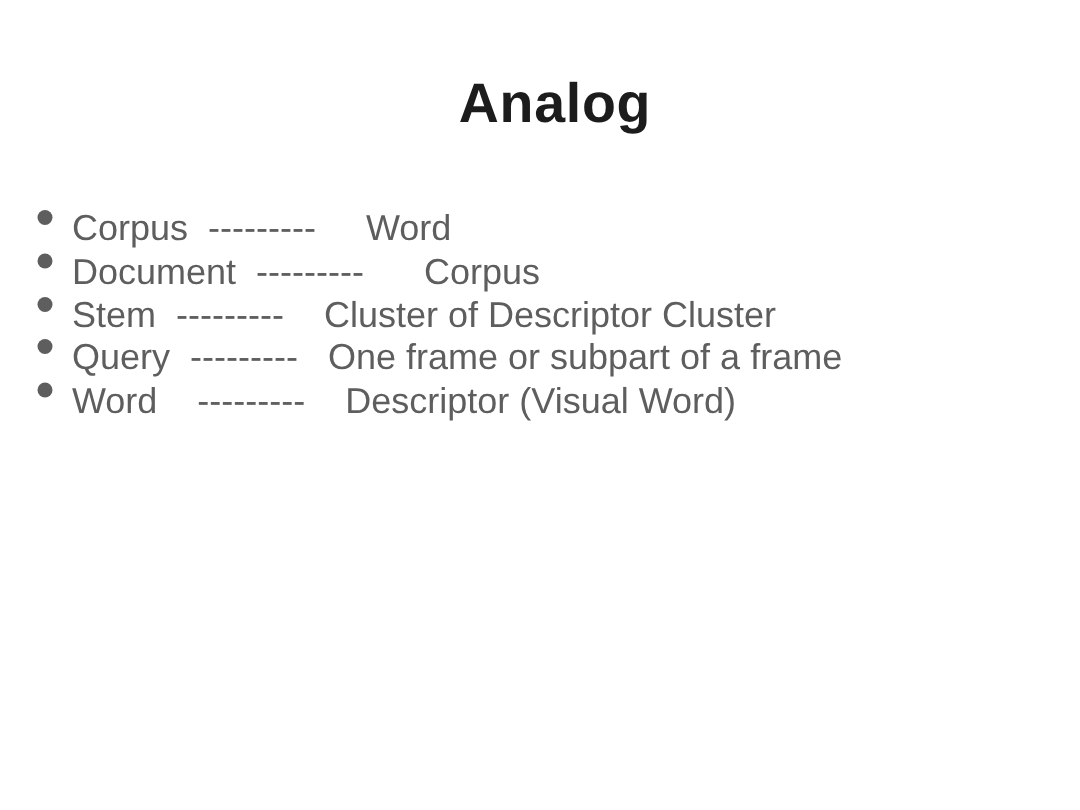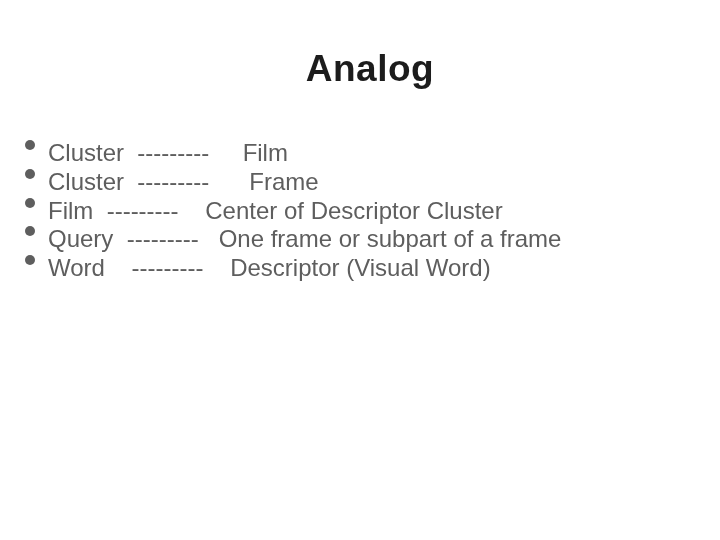--- a/index.html
+++ b/index.html
@@ -65,31 +65,31 @@
 <body>
 
 <div class="slide">
 
   <h1 class="slide-title">Analog</h1>
 
   <div class="bullet-list">
 
     <div class="bullet-row">
       <span class="bullet-dot"></span>
-      <span class="bullet-text">Cluster  ---------     Film</span>
+      <span class="bullet-text">Corpus  ---------     Word</span>
     </div>
 
     <div class="bullet-row">
       <span class="bullet-dot"></span>
-      <span class="bullet-text">Cluster  ---------      Frame</span>
+      <span class="bullet-text">Document  ---------      Corpus</span>
     </div>
 
     <div class="bullet-row">
       <span class="bullet-dot"></span>
-      <span class="bullet-text">Film  ---------    Center of Descriptor Cluster</span>
+      <span class="bullet-text">Stem  ---------    Cluster of Descriptor Cluster</span>
     </div>
 
     <div class="bullet-row">
       <span class="bullet-dot"></span>
       <span class="bullet-text">Query  ---------   One frame or subpart of a frame</span>
     </div>
 
     <div class="bullet-row">
       <span class="bullet-dot"></span>
       <span class="bullet-text">Word    ---------    Descriptor (Visual Word)</span>

